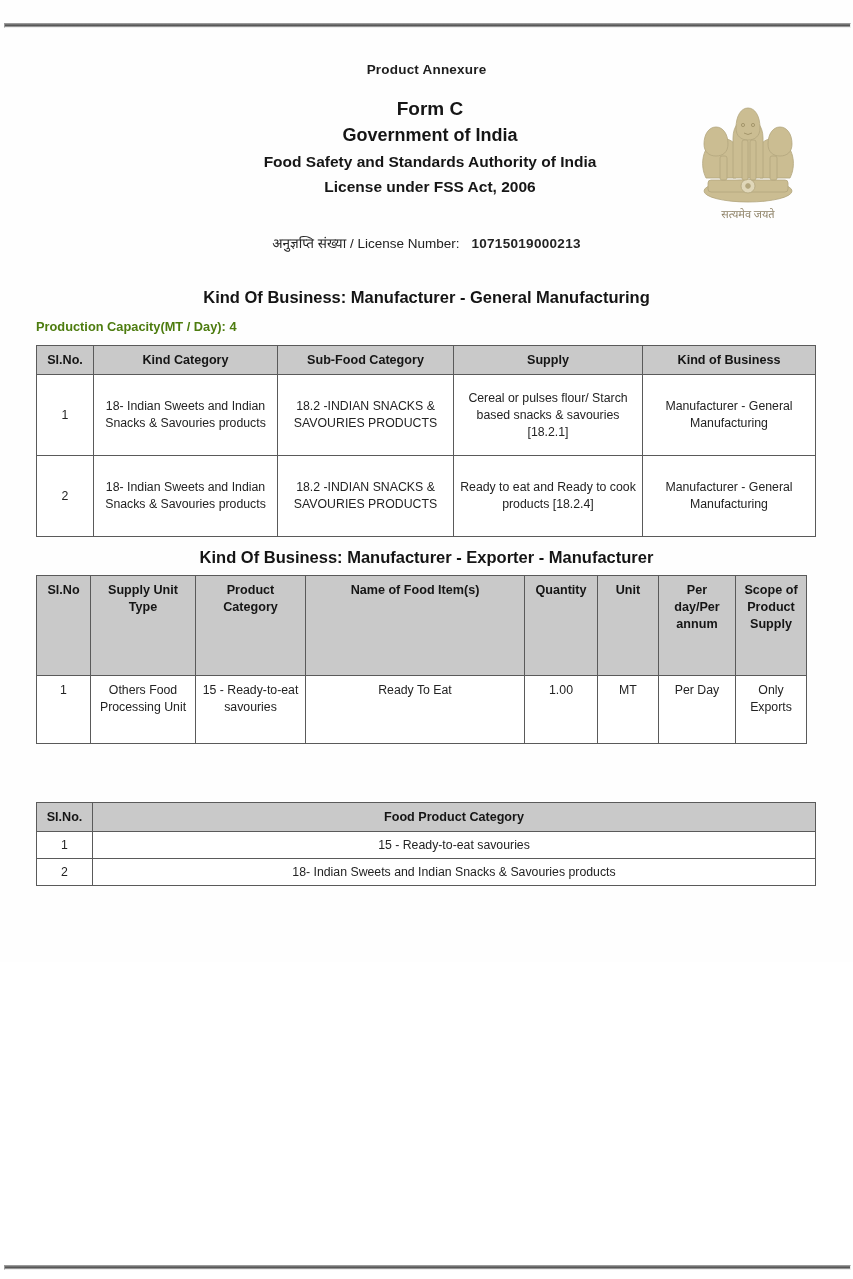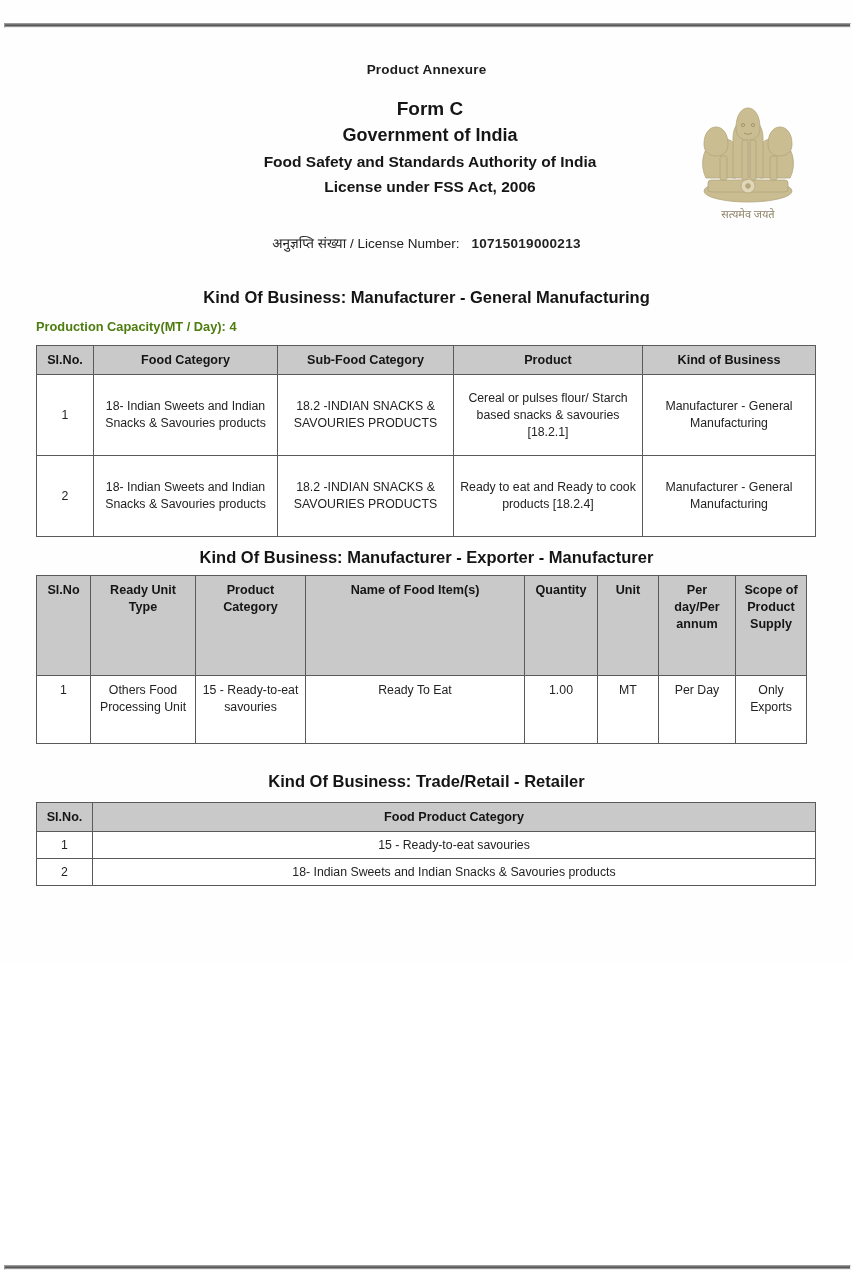--- a/index.html
+++ b/index.html
@@ -255,23 +255,23 @@
     <colgroup>
       <col style="width:57px">
       <col style="width:184px">
       <col style="width:176px">
       <col style="width:189px">
       <col style="width:173px">
     </colgroup>
     <thead>
       <tr>
         <th>Sl.No.</th>
-        <th>Food Category</th>
+        <th>Kind Category</th>
         <th>Sub-Food Category</th>
-        <th>Product</th>
+        <th>Supply</th>
         <th>Kind of Business</th>
       </tr>
     </thead>
     <tbody>
       <tr>
         <td class="body-cell">1</td>
         <td class="body-cell">18- Indian Sweets and Indian Snacks &amp; Savouries products</td>
         <td class="body-cell">18.2 -INDIAN SNACKS &amp; SAVOURIES PRODUCTS</td>
         <td class="body-cell">Cereal or pulses flour/ Starch based snacks &amp; savouries [18.2.1]</td>
         <td class="body-cell">Manufacturer - General Manufacturing</td>
@@ -295,21 +295,21 @@
       <col style="width:110px">
       <col style="width:219px">
       <col style="width:73px">
       <col style="width:61px">
       <col style="width:77px">
       <col style="width:71px">
     </colgroup>
     <thead>
       <tr>
         <th>Sl.No</th>
-        <th>Ready Unit Type</th>
+        <th>Supply Unit Type</th>
         <th>Product Category</th>
         <th>Name of Food Item(s)</th>
         <th>Quantity</th>
         <th>Unit</th>
         <th>Per day/Per annum</th>
         <th>Scope of Product Supply</th>
       </tr>
     </thead>
     <tbody>
       <tr>
@@ -318,21 +318,20 @@
         <td>15 - Ready-to-eat savouries</td>
         <td>Ready To Eat</td>
         <td>1.00</td>
         <td>MT</td>
         <td>Per Day</td>
         <td>Only Exports</td>
       </tr>
     </tbody>
   </table>
 
-  <div class="section-title sec3-title">Kind Of Business:  Trade/Retail - Retailer</div>
 
   <table class="doc-table" id="table-retail">
     <colgroup>
       <col style="width:56px">
       <col style="width:723px">
     </colgroup>
     <thead>
       <tr>
         <th>Sl.No.</th>
         <th>Food Product Category</th>

